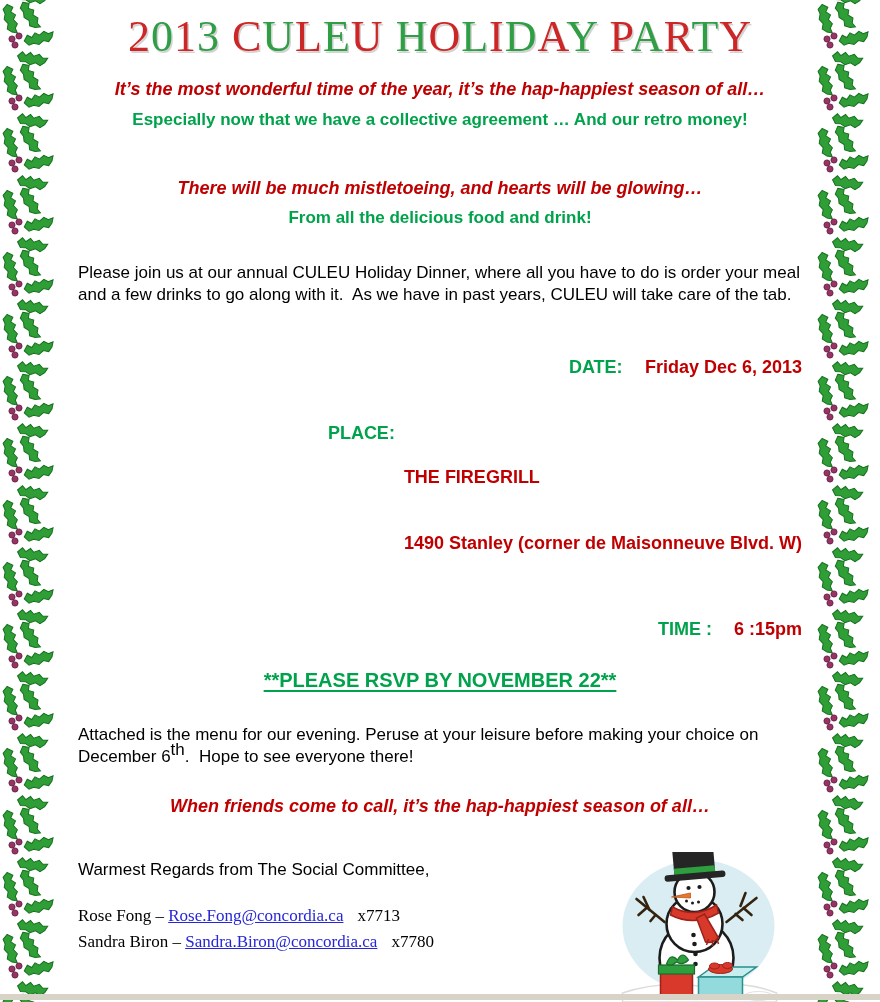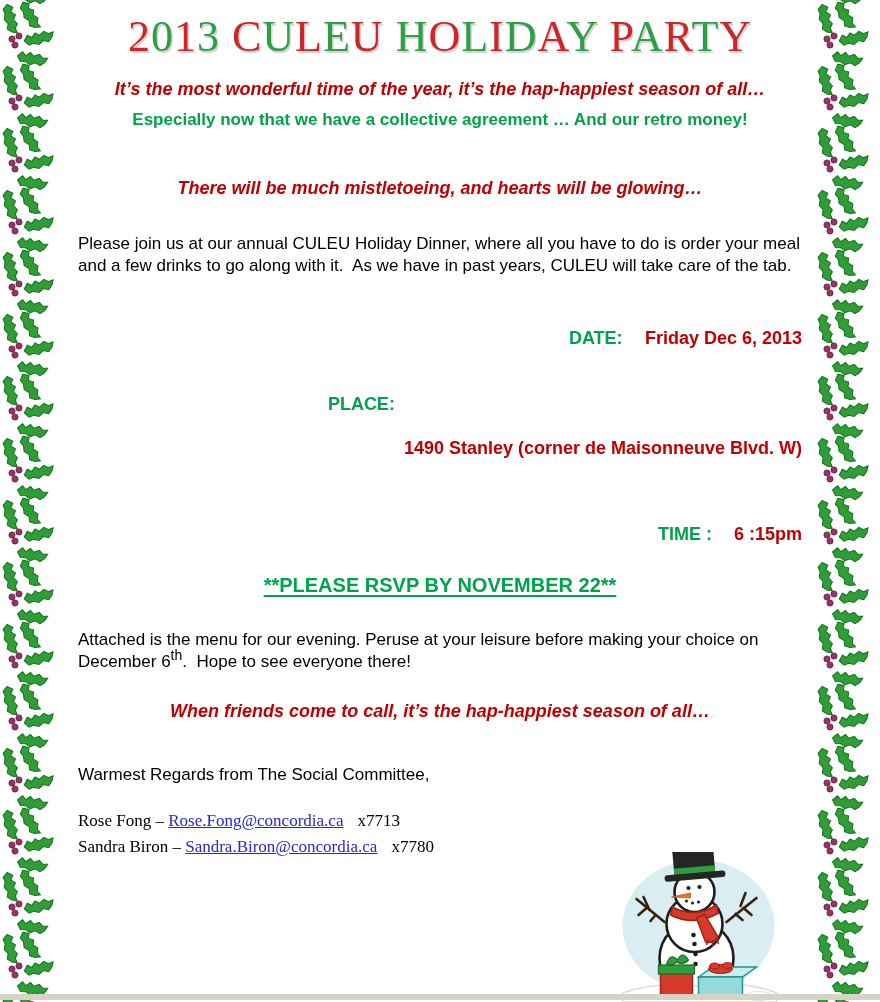--- a/index.html
+++ b/index.html
@@ -50,21 +50,21 @@
   .row-place{margin-top:44px;}
   .row-time{margin-top:20px;}
 
   .rsvp{
     margin-top:28px;text-align:center;
     color:var(--green,#00a24b);font-weight:700;font-size:20px;line-height:24px;
     text-decoration:underline;text-underline-offset:3px;
   }
 
   .menu-note{margin-top:32px;}
-  .menu-note sup{font-size:14px;line-height:0;}
+  .menu-note sup{font-size:17px;line-height:0;}
 
   .closing-line{margin-top:28px;}
 
   .regards{margin-top:42px;font-size:17px;line-height:22px;white-space:pre-wrap;}
   .contacts{margin-top:22px;font-size:17px;line-height:26px;}
   .contact-row{white-space:pre-wrap;font-family:Liberation Serif, serif;}
   .email-link{
     color:var(--link-blue,#2626d8);text-decoration:underline;cursor:pointer;
   }
   .ext{margin-left:14px;}
@@ -140,32 +140,34 @@
   </svg>
 </div>
 
 <div class="content">
 
   <div class="page-title"><span style="color: rgb(205, 38, 38);">2</span><span style="color: rgb(47, 158, 68);">0</span><span style="color: rgb(205, 38, 38);">1</span><span style="color: rgb(47, 158, 68);">3</span> <span style="color: rgb(205, 38, 38);">C</span><span style="color: rgb(47, 158, 68);">U</span><span style="color: rgb(205, 38, 38);">L</span><span style="color: rgb(47, 158, 68);">E</span><span style="color: rgb(205, 38, 38);">U</span> <span style="color: rgb(47, 158, 68);">H</span><span style="color: rgb(205, 38, 38);">O</span><span style="color: rgb(47, 158, 68);">L</span><span style="color: rgb(205, 38, 38);">I</span><span style="color: rgb(47, 158, 68);">D</span><span style="color: rgb(205, 38, 38);">A</span><span style="color: rgb(47, 158, 68);">Y</span> <span style="color: rgb(205, 38, 38);">P</span><span style="color: rgb(47, 158, 68);">A</span><span style="color: rgb(205, 38, 38);">R</span><span style="color: rgb(47, 158, 68);">T</span><span style="color: rgb(205, 38, 38);">Y</span></div>
 
   <div class="tag-red mt-line1">It’s the most wonderful time of the year, it’s the hap-happiest season of all…</div>
   <div class="tag-green mt-line2">Especially now that we have a collective agreement … And our retro money!</div>
   <div class="tag-red mt-line3">There will be much mistletoeing, and hearts will be glowing…</div>
+  <div class="tag-green mt-line4">From all the delicious food and drink!</div>
 
   <div class="para invite-para">Please join us at our annual CULEU Holiday Dinner, where all you have to do is order your meal and a few drinks to go along with it.  As we have in past years, CULEU will take care of the tab.</div>
 
   <div class="details">
     <div class="detail-row">
       <span class="detail-label">DATE:</span>
       <span class="detail-value">Friday Dec 6, 2013</span>
     </div>
 
     <div class="detail-row row-place">
       <span class="detail-label">PLACE:</span>
       <span class="detail-value">
+        <div>THE FIREGRILL</div>
         <div>1490 Stanley (corner de Maisonneuve Blvd. W)</div>
       </span>
     </div>
 
     <div class="detail-row row-time">
       <span class="detail-label">TIME :</span>
       <span class="detail-value">6 :15pm</span>
     </div>
   </div>
 

